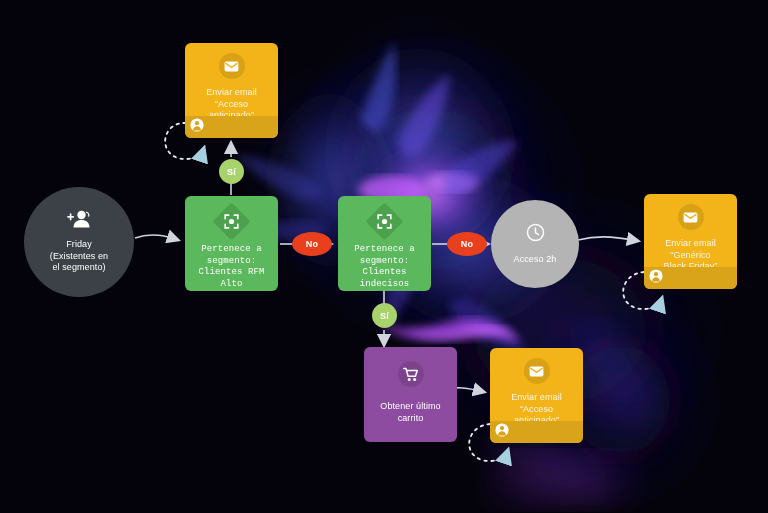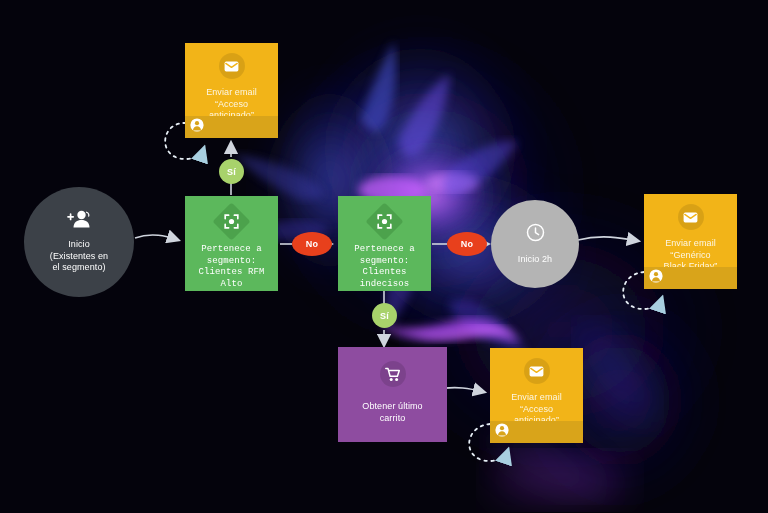--- a/index.html
+++ b/index.html
@@ -39,21 +39,21 @@
     position: absolute;
     box-sizing: border-box;
     display: flex;
     flex-direction: column;
     align-items: center;
     color: #ffffff;
     text-align: center;
     overflow: hidden;
   }
   .node-rect {
-    border-radius: 0;
+    border-radius: 6px;
   }
   .node-circle {
     border-radius: 50%;
     justify-content: center;
   }
   .node-label {
     font-size: 9px;
     line-height: 11.5px;
     color: #ffffff;
     white-space: pre-line;
@@ -128,24 +128,25 @@
     background: #d9a41a;
     display: flex;
     align-items: center;
     padding-left: 5px;
     box-sizing: border-box;
   }
 
   
   .node-cart {
     background: #8e4ca0;
-    width: 109px;
+    width: 93px;
     height: 95px;
     padding-top: 14px;
     justify-content: flex-start;
+    margin-left: 26px;
   }
   .node-cart .icon-badge { background: rgba(0,0,0,0.12); margin-bottom: 14px; }
 
   
   .badge {
     position: absolute;
     border-radius: 50%;
     display: flex;
     align-items: center;
     justify-content: center;
@@ -262,21 +263,21 @@
 
   <div class="node node-circle node-start" style="left:24px; top:187px;">
     <span class="node-icon">
       <svg width="24" height="18" viewBox="0 0 24 18">
         <circle cx="14.5" cy="5" r="4.2" fill="#ffffff"></circle>
         <path d="M6.5 17.5 C6.5 12.3 10.1 10 14.5 10 C18.9 10 22.5 12.3 22.5 17.5 Z" fill="#ffffff"></path>
         <path d="M3.6 4.2 v5.2 M1 6.8 h5.2" stroke="#ffffff" stroke-width="1.7" stroke-linecap="round"></path>
         <path d="M19.5 2.2 q3 1.2 2.2 4" stroke="#ffffff" stroke-width="1.2" fill="none" stroke-linecap="round"></path>
       </svg>
     </span>
-    <div class="node-label">Inicio
+    <div class="node-label">Friday
 (Existentes en
 el segmento)</div>
   </div>
 
   <div class="node node-rect node-email" style="left:185px; top:43px;">
     <span class="icon-badge">
       <svg width="15" height="11" viewBox="0 0 15 11">
         <rect x="0.6" y="0.6" width="13.8" height="9.8" rx="1.6" fill="#ffffff"></rect>
         <path d="M1.8 2.4 L7.5 6.4 L13.2 2.4" stroke="#f2b418" stroke-width="1.4" fill="none" stroke-linecap="round" stroke-linejoin="round"></path>
       </svg>
@@ -329,21 +330,21 @@
 Clientes indecisos</div>
   </div>
 
   <div class="node node-circle node-wait" style="left:491px; top:200px;">
     <span class="node-icon">
       <svg width="19" height="19" viewBox="0 0 19 19">
         <circle cx="9.5" cy="9.5" r="8" stroke="#ffffff" stroke-width="1.5" fill="none"></circle>
         <path d="M9.5 5 V9.7 L12.6 11.6" stroke="#ffffff" stroke-width="1.5" fill="none" stroke-linecap="round" stroke-linejoin="round"></path>
       </svg>
     </span>
-    <div class="node-label">Inicio 2h</div>
+    <div class="node-label">Acceso 2h</div>
   </div>
 
   <div class="node node-rect node-email" style="left:644px; top:194px;">
     <span class="icon-badge">
       <svg width="15" height="11" viewBox="0 0 15 11">
         <rect x="0.6" y="0.6" width="13.8" height="9.8" rx="1.6" fill="#ffffff"></rect>
         <path d="M1.8 2.4 L7.5 6.4 L13.2 2.4" stroke="#f2b418" stroke-width="1.4" fill="none" stroke-linecap="round" stroke-linejoin="round"></path>
       </svg>
     </span>
     <div class="node-label">Enviar email

